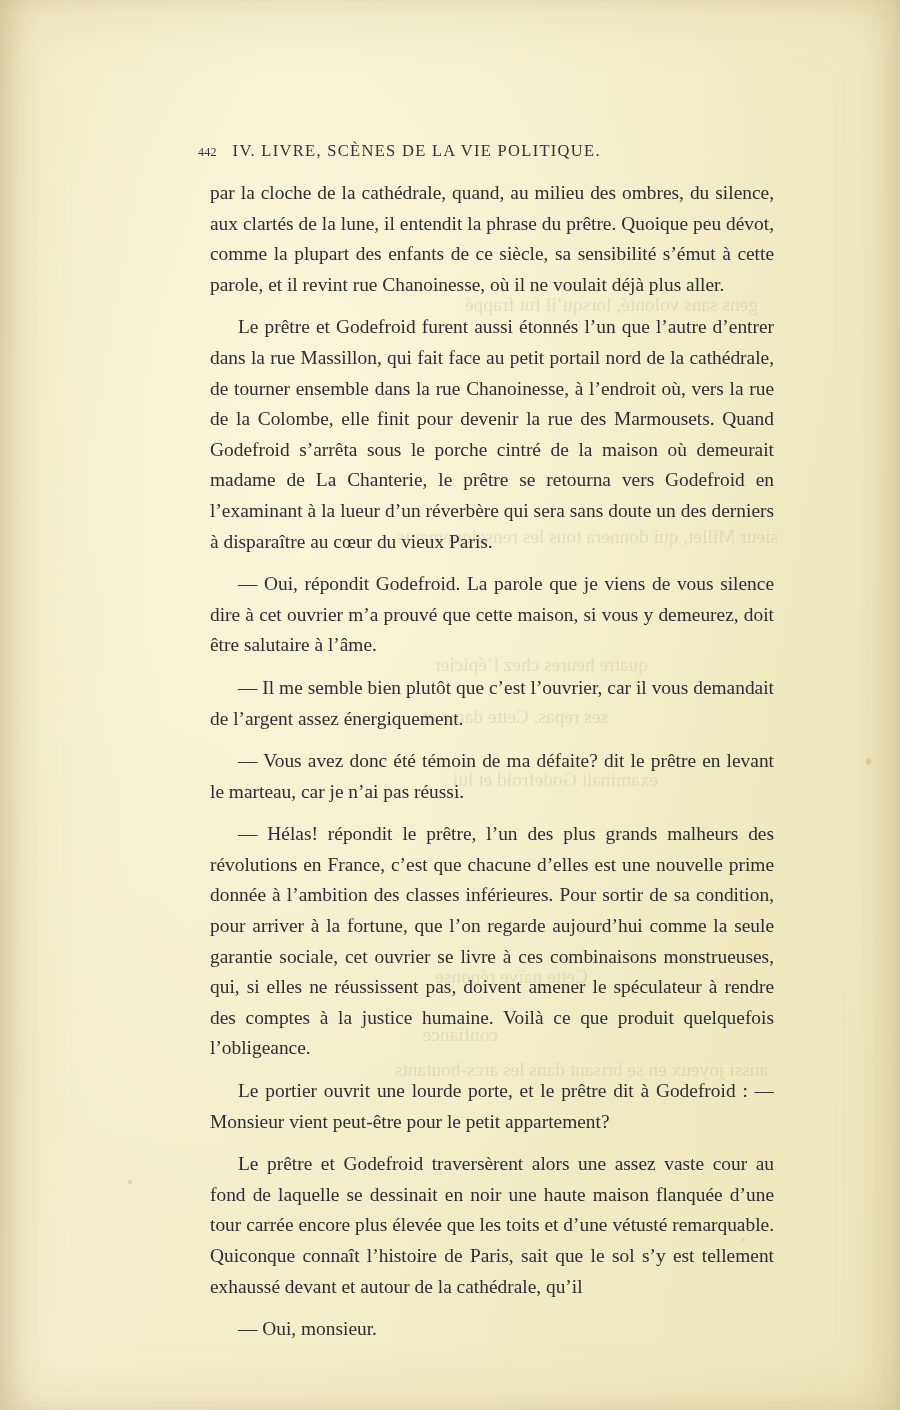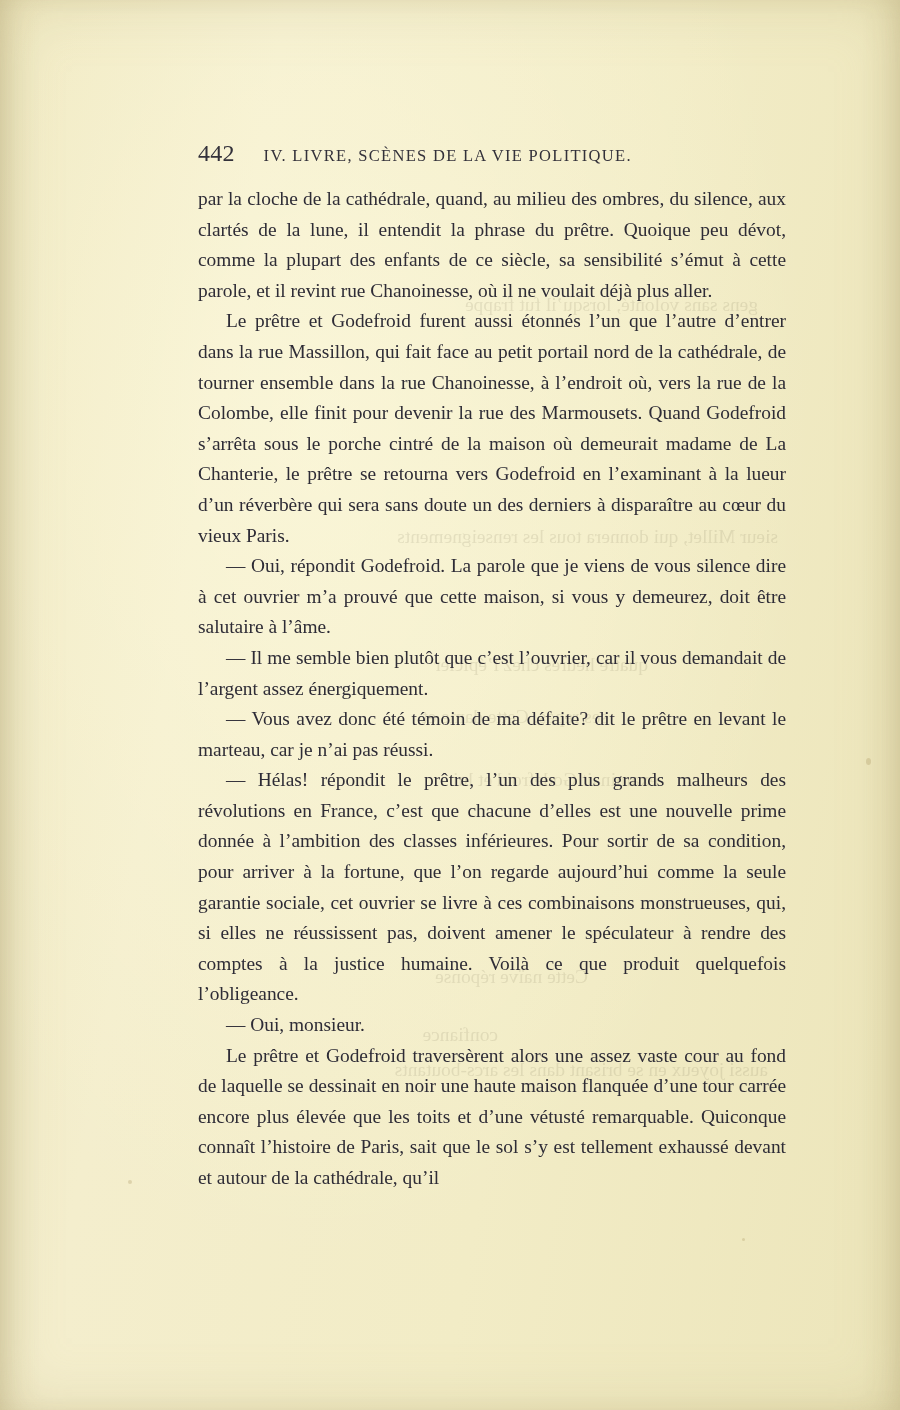--- a/index.html
+++ b/index.html
@@ -46,30 +46,30 @@
   }
   .running-head {
     font-variant: normal;
     font-size: 17.5px;
     letter-spacing: 0.9px;
     margin: 0 0 17px 0;
     white-space: nowrap;
     color: #33313a;
   }
   .running-head .folio {
-    font-size: 24px;
+    font-size: 12px;
     letter-spacing: 0.2px;
-    margin-right: 29px;
+    margin-right: 16px;
   }
   .running-head .title {
     font-size: 16.5px;
     letter-spacing: 1.3px;
   }
   p.para {
-    margin: 0;
+    margin: 12px;
     font-size: 19.4px;
     line-height: 30.6px;
     text-align: justify;
     text-justify: inter-word;
     color: #2e2c36;
     hyphens: manual;
   }
   p.indent {
     text-indent: 28px;
   }
@@ -123,22 +123,23 @@
     <div class="running-head">
       <span class="folio">442</span><span class="title">IV. LIVRE, SCÈNES DE LA VIE POLITIQUE.</span>
     </div>
 
     <p class="para noindent">par la cloche de la cathédrale, quand, au milieu des ombres, du silence, aux clartés de la lune, il entendit la phrase du prêtre. Quoique peu dévot, comme la plupart des enfants de ce siècle, sa sensibilité s’émut à cette parole, et il revint rue Chanoinesse, où il ne voulait déjà plus aller.</p>
     <p class="para indent">Le prêtre et Godefroid furent aussi étonnés l’un que l’autre d’entrer dans la rue Massillon, qui fait face au petit portail nord de la cathédrale, de tourner ensemble dans la rue Chanoinesse, à l’endroit où, vers la rue de la Colombe, elle finit pour devenir la rue des Marmousets. Quand Godefroid s’arrêta sous le porche cintré de la maison où demeurait madame de La Chanterie, le prêtre se retourna vers Godefroid en l’examinant à la lueur d’un réverbère qui sera sans doute un des derniers à disparaître au cœur du vieux Paris.</p>
     <p class="para indent">— Oui, répondit Godefroid. La parole que je viens de vous silence dire à cet ouvrier m’a prouvé que cette maison, si vous y demeurez, doit être salutaire à l’âme.</p>
     <p class="para indent">— Il me semble bien plutôt que c’est l’ouvrier, car il vous demandait de l’argent assez énergiquement.</p>
     <p class="para indent">— Vous avez donc été témoin de ma défaite? dit le prêtre en levant le marteau, car je n’ai pas réussi.</p>
     <p class="para indent">— Hélas! répondit le prêtre, l’un des plus grands malheurs des révolutions en France, c’est que chacune d’elles est une nouvelle prime donnée à l’ambition des classes inférieures. Pour sortir de sa condition, pour arriver à la fortune, que l’on regarde aujourd’hui comme la seule garantie sociale, cet ouvrier se livre à ces combinaisons monstrueuses, qui, si elles ne réussissent pas, doivent amener le spéculateur à rendre des comptes à la justice humaine. Voilà ce que produit quelquefois l’obligeance.</p>
+    <p class="para indent">Le portier ouvrit une lourde porte, et le prêtre dit à Godefroid : — Monsieur vient peut-être pour le petit appartement?</p>
+    <p class="para indent">Le prêtre et Godefroid traversèrent alors une assez vaste cour au fond de laquelle se dessinait en noir une haute maison flanquée d’une tour carrée encore plus élevée que les toits et d’une vétusté remarquable. Quiconque connaît l’histoire de Paris, sait que le sol s’y est tellement exhaussé devant et autour de la cathédrale, qu’il</p>
     <p class="para indent">— Oui, monsieur.</p>
-    <p class="para indent">Le prêtre et Godefroid traversèrent alors une assez vaste cour au fond de laquelle se dessinait en noir une haute maison flanquée d’une tour carrée encore plus élevée que les toits et d’une vétusté remarquable. Quiconque connaît l’histoire de Paris, sait que le sol s’y est tellement exhaussé devant et autour de la cathédrale, qu’il</p>
 
   </div>
 
   <span class="fleck" style="left:866px; top:758px; width:5px; height:7px;"></span>
   <span class="fleck" style="left:128px; top:1180px; width:4px; height:4px;"></span>
   <span class="fleck" style="left:742px; top:1238px; width:3px; height:3px;"></span>
 </div>
 
 <div class="edge-shadow"></div>
 

